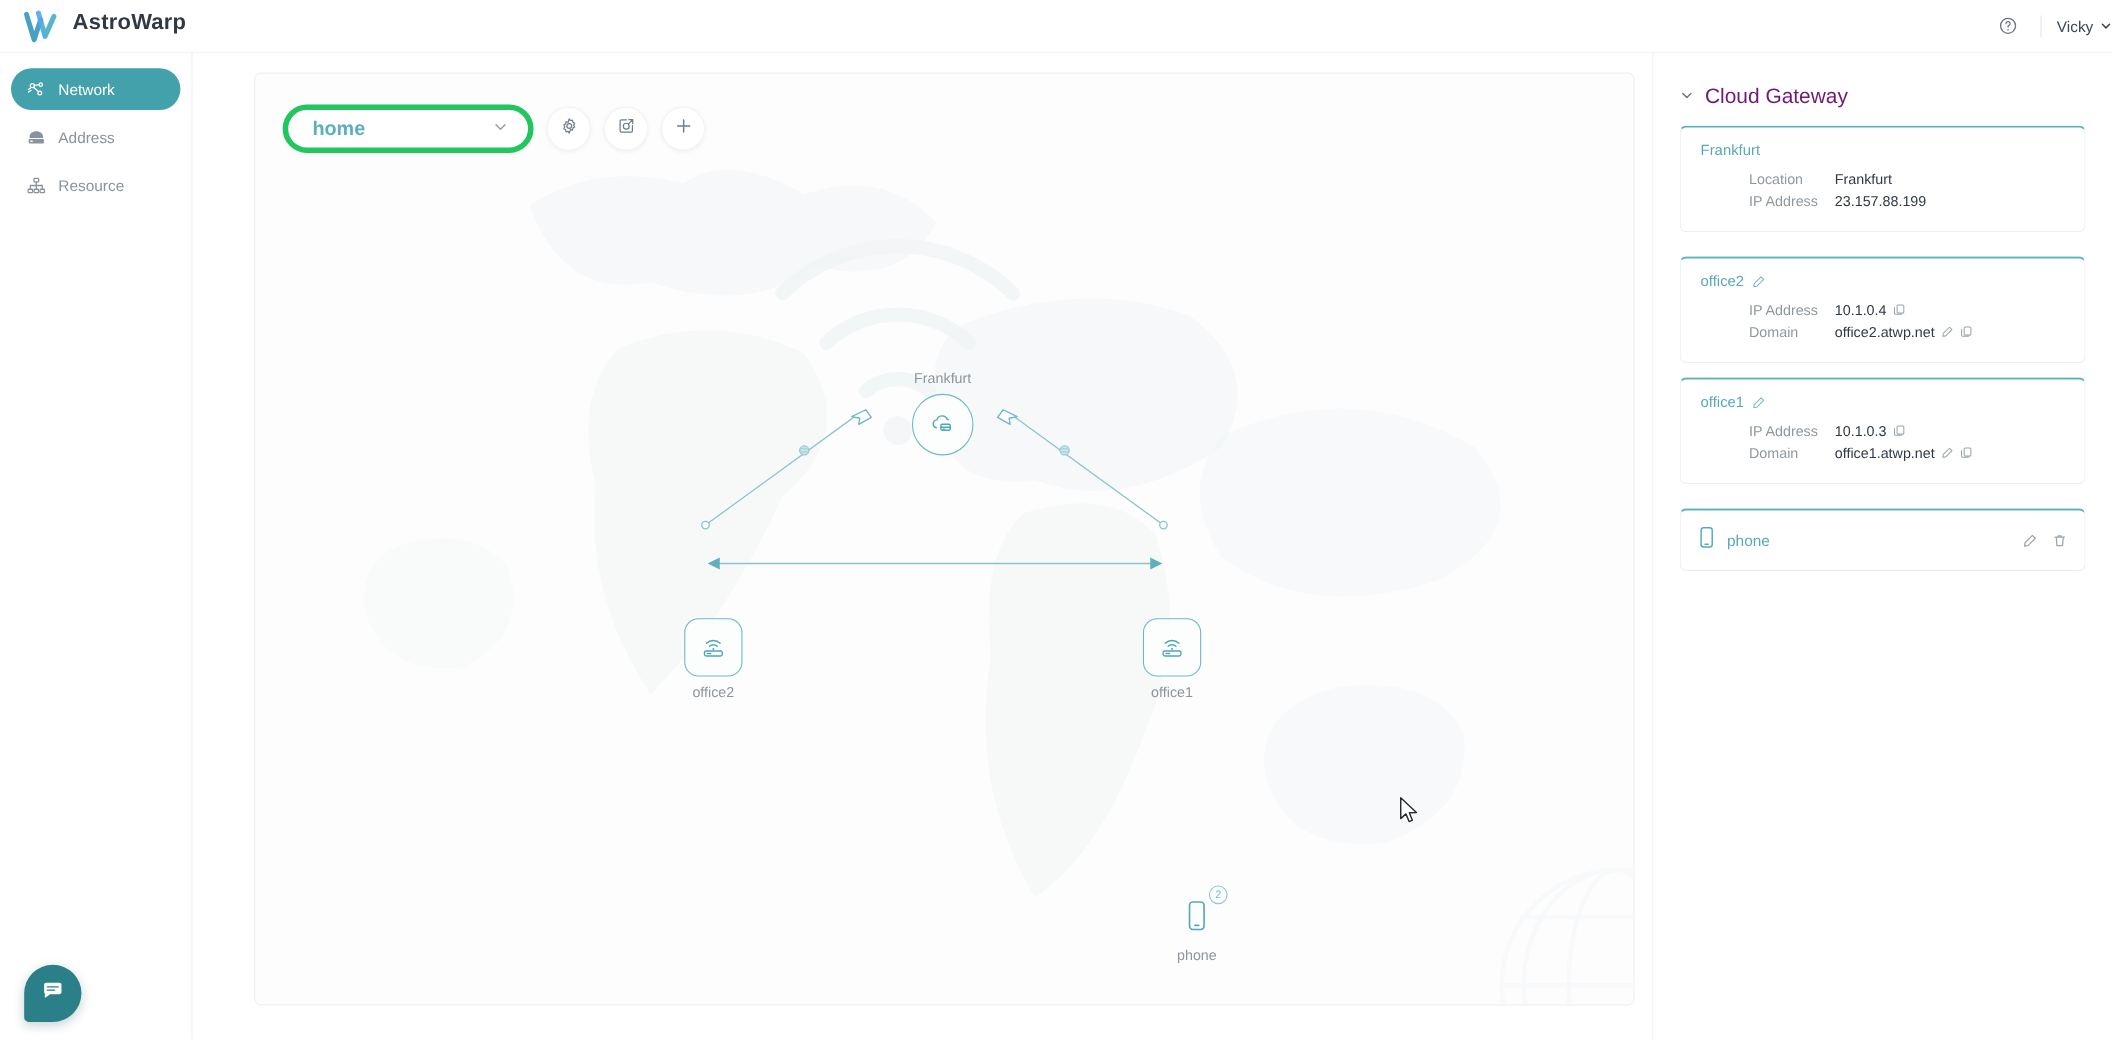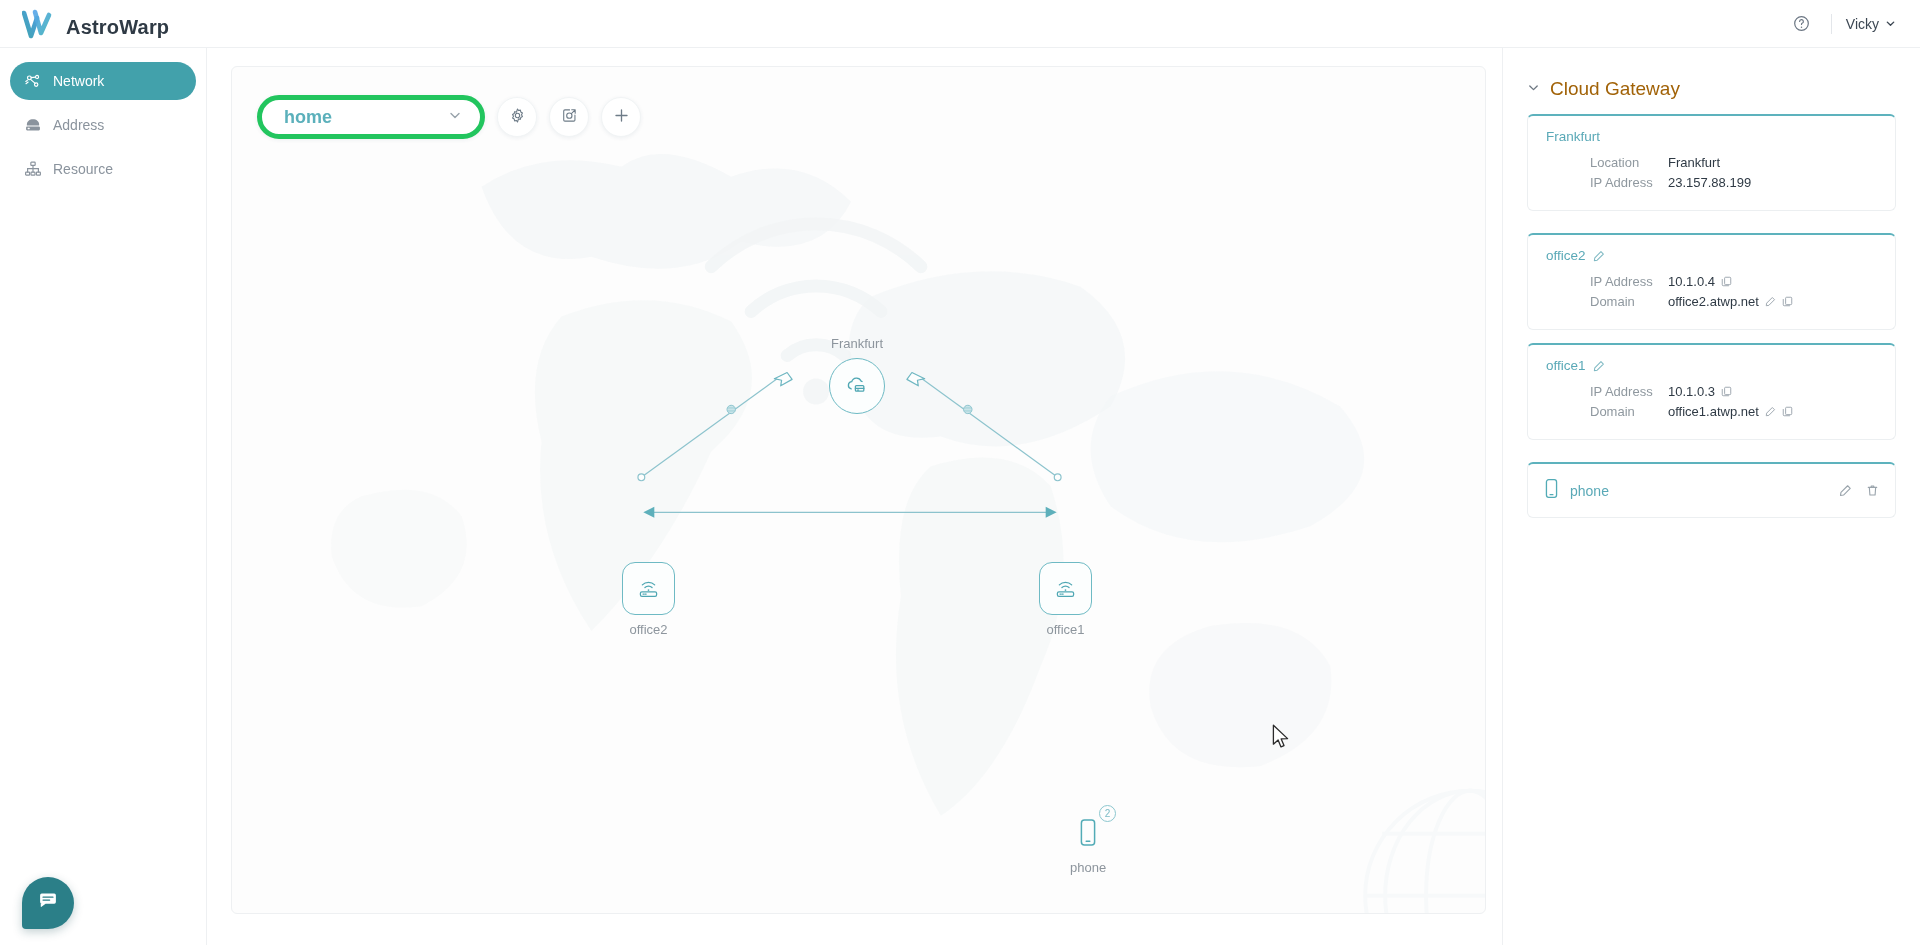--- a/index.html
+++ b/index.html
@@ -8,38 +8,38 @@
     font-family: "Liberation Sans", sans-serif;
     background: #ffffff;
     overflow: hidden;
   }
   
   .topbar {
     position: absolute; left: 0; top: 0; width: 1920px; height: 48px;
     background: #fff; border-bottom: 1px solid #eef0f2;
     display: flex; align-items: center; z-index: 20;
   }
-  .brand { display: flex; align-items: flex-end; gap: 10px; padding-left: 22px; }
+  .brand { display: flex; align-items: flex-start; gap: 10px; padding-left: 22px; }
   .brand-mark { width: 34px; height: 30px; display: block; }
   .brand-name { font-size: 20px; font-weight: 700; color: #2f3a45; letter-spacing: .2px; }
   .topbar-right {
-    margin-left: auto; display: flex; align-items: center; gap: 0; padding-right: 24px;
+    margin-left: auto; display: flex; align-items: center; gap: 0; 
   }
   .help-btn {
     width: 30px; height: 30px; display: flex; align-items: center; justify-content: center;
     color: #6b7683; cursor: pointer;
   }
   .topbar-div { width: 1px; height: 20px; background: #e3e6ea; margin: 0 14px; }
   .user-menu {
     display: flex; align-items: center; gap: 6px; color: #3c4753; font-size: 14px;
     cursor: pointer;
   }
   
   .sidebar {
-    position: absolute; left: 0; top: 48px; width: 207px; height: 897px;
+    position: absolute; left: 0; top: 48px; width: 175px; height: 897px;
     background: #fff; border-right: 1px solid #eef0f2; padding: 14px 10px 13px 10px;
   }
   .nav-item {
     display: flex; align-items: center; gap: 11px;
     height: 38px; border-radius: 19px; padding: 0 14px; margin-bottom: 6px;
     font-size: 14px; color: #8a939d; cursor: pointer; user-select: none;
   }
   .nav-item.active { background: #42a1ab; color: #fff; }
   .nav-item .nav-ico { width: 18px; height: 18px; display: flex; align-items: center; justify-content: center; flex: 0 0 18px; }
   
@@ -84,21 +84,21 @@
   }
   
   .panel {
     position: absolute; left: 1502px; top: 48px; width: 418px; height: 897px;
     background: #fff; border-left: 1px solid #eef0f2; padding: 30px 24px 0 24px; overflow: hidden;
   }
   .panel-section { margin-bottom: 10px; }
   .panel-head {
     display: flex; align-items: center; gap: 10px; margin-bottom: 14px; cursor: pointer;
   }
-  .panel-head-title { font-size: 19px; color: #a16207; font-weight: 400; }
+  .panel-head-title { font-size: 19px; color: #701a75; font-weight: 400; }
   .card {
     border: 1px solid #eceff1; border-top: 2.5px solid #5db2bd; border-radius: 6px;
     padding: 13px 18px 15px 18px; margin-bottom: 13px; background: #fff;
   }
   .card-title {
     font-size: 13.5px; color: #5aa9b7; margin-bottom: 11px;
     display: flex; align-items: center; gap: 7px;
   }
   .kv { display: flex; align-items: center; font-size: 13px; margin-bottom: 5px; }
   .kv-key { width: 78px; color: #8f989f; flex: 0 0 78px; margin-left: 44px; }

